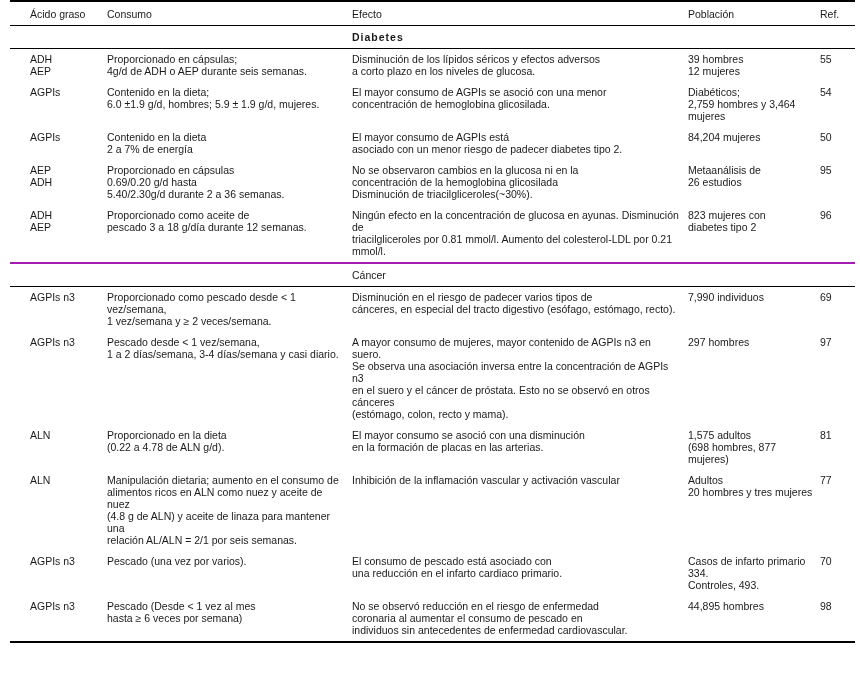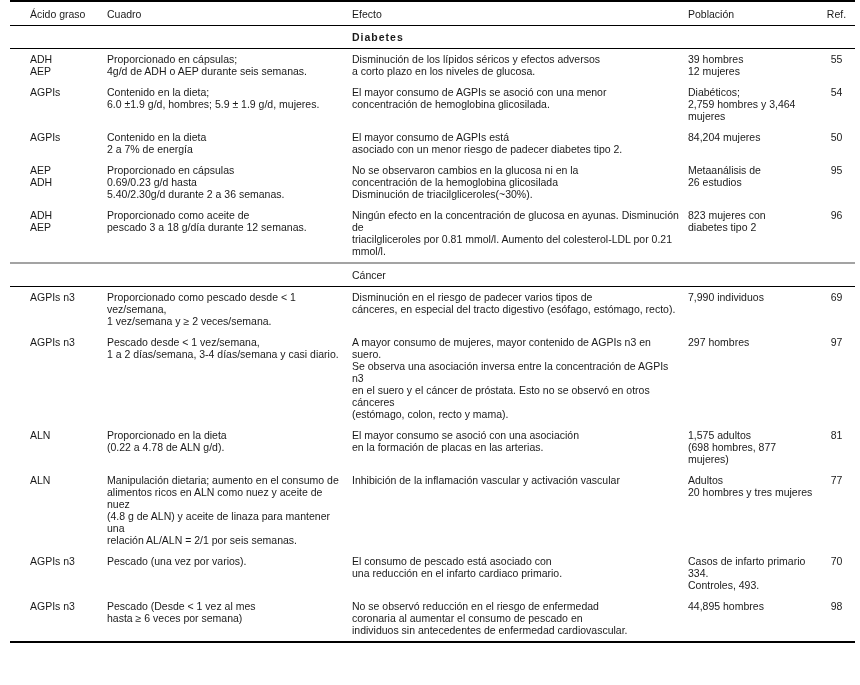--- a/index.html
+++ b/index.html
@@ -38,45 +38,45 @@
   col.c-poblacion { width: 132px; }
   col.c-ref { width: 35px; }
   th, td {
     vertical-align: top;
     text-align: left;
     font-weight: normal;
     white-space: pre-line;
     padding: 4px 6px 5px 0;
   }
   th.acid, td.acid { padding-left: 20px; }
-  th.ref, td.ref { text-align: center; padding-right: 2px; }
+  th.ref, td.ref { text-align: left; padding-right: 2px; }
   tr.colhead { border-bottom: 1px solid #000; }
   tr.colhead th { padding-top: 6px; }
   tr.sechead { border-bottom: 1px solid #000; }
   tr.sechead td { padding-top: 5px; padding-bottom: 5px; }
-  tbody.sec-break tr.sechead { border-top: 2px solid #a3a3a3; }
+  tbody.sec-break tr.sechead { border-top: 2px solid #a21caf; }
   .secname-bold { font-weight: bold; letter-spacing: 1px; }
 </style>
 </head>
 <body>
 
 <div class="doc">
 
   <table class="main">
     <colgroup>
       <col class="c-acid">
         <col class="c-consumo">
         <col class="c-efecto">
         <col class="c-poblacion">
         <col class="c-ref">
     </colgroup>
     <thead>
       <tr class="colhead">
         <th class="acid">Ácido graso</th>
-        <th>Cuadro</th>
+        <th>Consumo</th>
         <th>Efecto</th>
         <th>Población</th>
         <th class="ref">Ref.</th>
       </tr>
     </thead>
 
     <tbody>
       <tr class="sechead">
         <td colspan="2"></td>
         <td colspan="3" class="secname-bold">Diabetes</td>
@@ -108,21 +108,21 @@
 2 a 7% de energía</td>
         <td>El mayor consumo de AGPIs está
 asociado con un menor riesgo de padecer diabetes tipo 2.</td>
         <td>84,204 mujeres</td>
         <td class="ref">50</td>
       </tr>
       <tr>
         <td class="acid">AEP
 ADH</td>
         <td>Proporcionado en cápsulas
-0.69/0.23 g/d hasta
+0.69/0.20 g/d hasta
 5.40/2.30g/d durante 2 a 36 semanas.</td>
         <td>No se observaron cambios en la glucosa ni en la
 concentración de la hemoglobina glicosilada
 Disminución de triacilgliceroles(~30%).</td>
         <td>Metaanálisis de
 26 estudios</td>
         <td class="ref">95</td>
       </tr>
       <tr>
         <td class="acid">ADH
@@ -162,21 +162,21 @@
         <td>297 hombres</td>
         <td class="ref">97</td>
       </tr>
     </tbody>
 
     <tbody class="sec-break">
       <tr>
         <td class="acid">ALN</td>
         <td>Proporcionado en la dieta
 (0.22 a 4.78 de ALN g/d).</td>
-        <td>El mayor consumo se asoció con una asociación
+        <td>El mayor consumo se asoció con una disminución
 en la formación de placas en las arterias.</td>
         <td>1,575 adultos
 (698 hombres, 877 mujeres)</td>
         <td class="ref">81</td>
       </tr>
       <tr>
         <td class="acid">ALN</td>
         <td>Manipulación dietaria; aumento en el consumo de
 alimentos ricos en ALN como nuez y aceite de nuez
 (4.8 g de ALN) y aceite de linaza para mantener una

